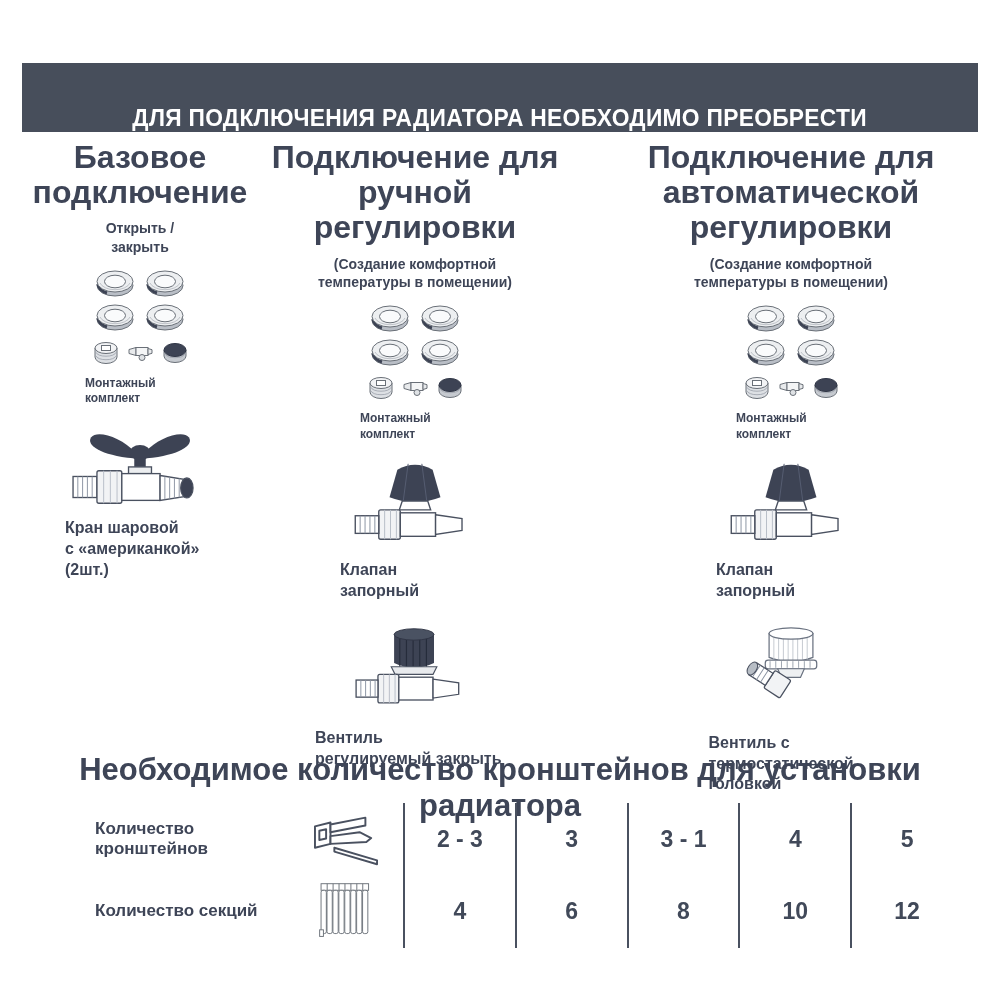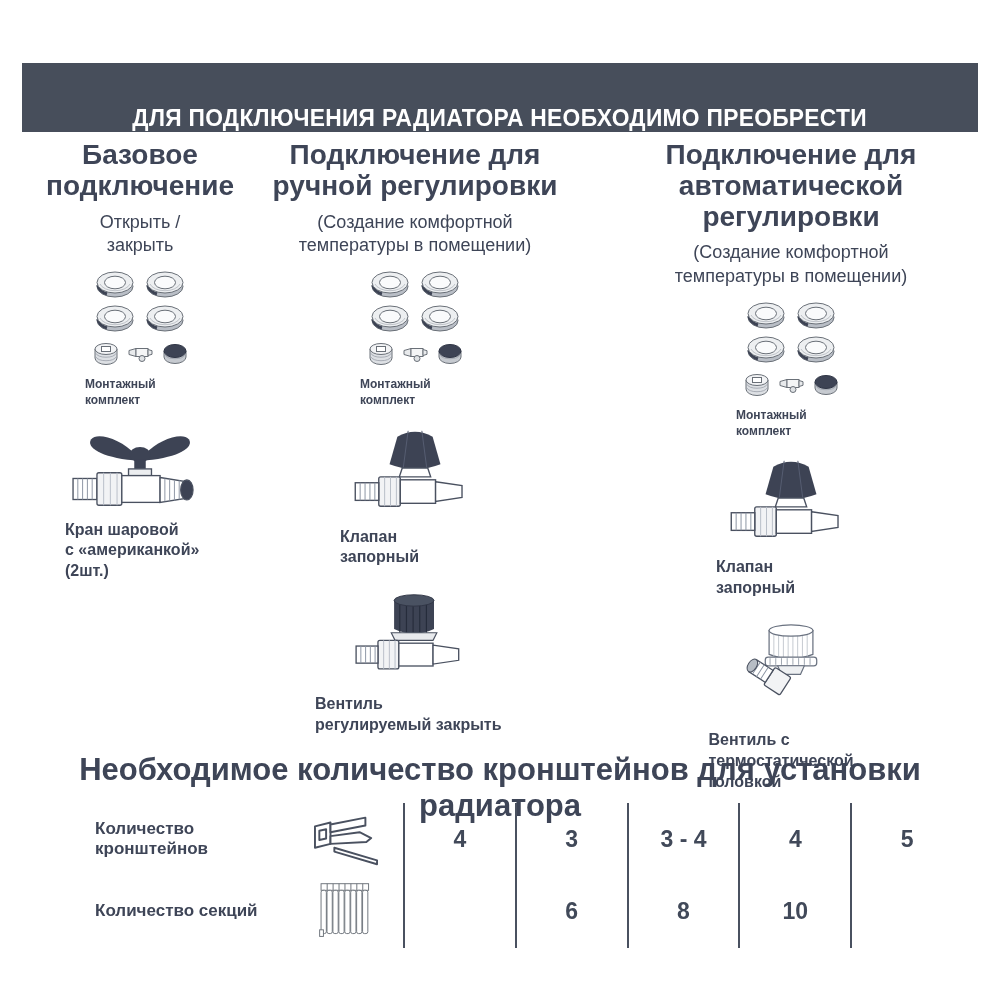--- a/index.html
+++ b/index.html
@@ -17,22 +17,22 @@
   .banner-title{
     color:#ffffff;font-size:23.5px;font-weight:bold;letter-spacing:.3px;
     transform:scaleX(.97);
   }
 
   
   .col{position:absolute;top:140px;display:flex;flex-direction:column;align-items:center;text-align:center;}
   .col1{left:15px;width:250px;}
   .col2{left:270px;width:290px;}
   .col3{left:598px;width:386px;}
-  .col-title{font-size:28px;font-weight:bold;line-height:1.1;color:#3e4557;}
-  .col-subtitle{margin-top:9px;font-size:18px;font-weight:normal;line-height:1.3;color:#3e4557;}
+  .col-title{font-size:32px;font-weight:bold;line-height:1.1;color:#3e4557;}
+  .col-subtitle{margin-top:9px;font-size:14px;font-weight:bold;line-height:1.3;color:#3e4557;}
 
   
   .kit{margin-top:12px;width:110px;display:flex;flex-direction:column;align-items:center;}
   .ring-row{display:flex;gap:10px;margin-bottom:4px;}
   .small-row{margin-top:4px;display:flex;gap:7px;align-items:center;justify-content:center;}
   .kit-label{margin-top:11px;align-self:flex-start;text-align:left;font-size:12px;font-weight:bold;line-height:1.3;}
 
   
   .item{display:flex;flex-direction:column;align-items:center;}
   .item-label{margin-top:9px;align-self:center;text-align:left;font-size:16px;font-weight:bold;line-height:1.3;}
@@ -350,32 +350,34 @@
             <use href="#bracket"></use>
           </svg>
         </div>
       <div class="cell">
           <svg width="56" height="64" viewBox="0 0 58 68">
             <use href="#radiator-ic"></use>
           </svg>
         </div>
     </div>
     <div class="bt-col">
+      <div class="cell">2 - 3</div>
       <div class="cell">4</div>
     </div>
     <div class="bt-col">
       <div class="cell">3</div>
       <div class="cell">6</div>
     </div>
     <div class="bt-col">
-      <div class="cell">3 - 4</div>
+      <div class="cell">3 - 1</div>
       <div class="cell">8</div>
     </div>
     <div class="bt-col">
       <div class="cell">4</div>
       <div class="cell">10</div>
     </div>
     <div class="bt-col">
       <div class="cell">5</div>
+      <div class="cell">12</div>
     </div>
   </div>
 
 </div>
 
 </body></html>

